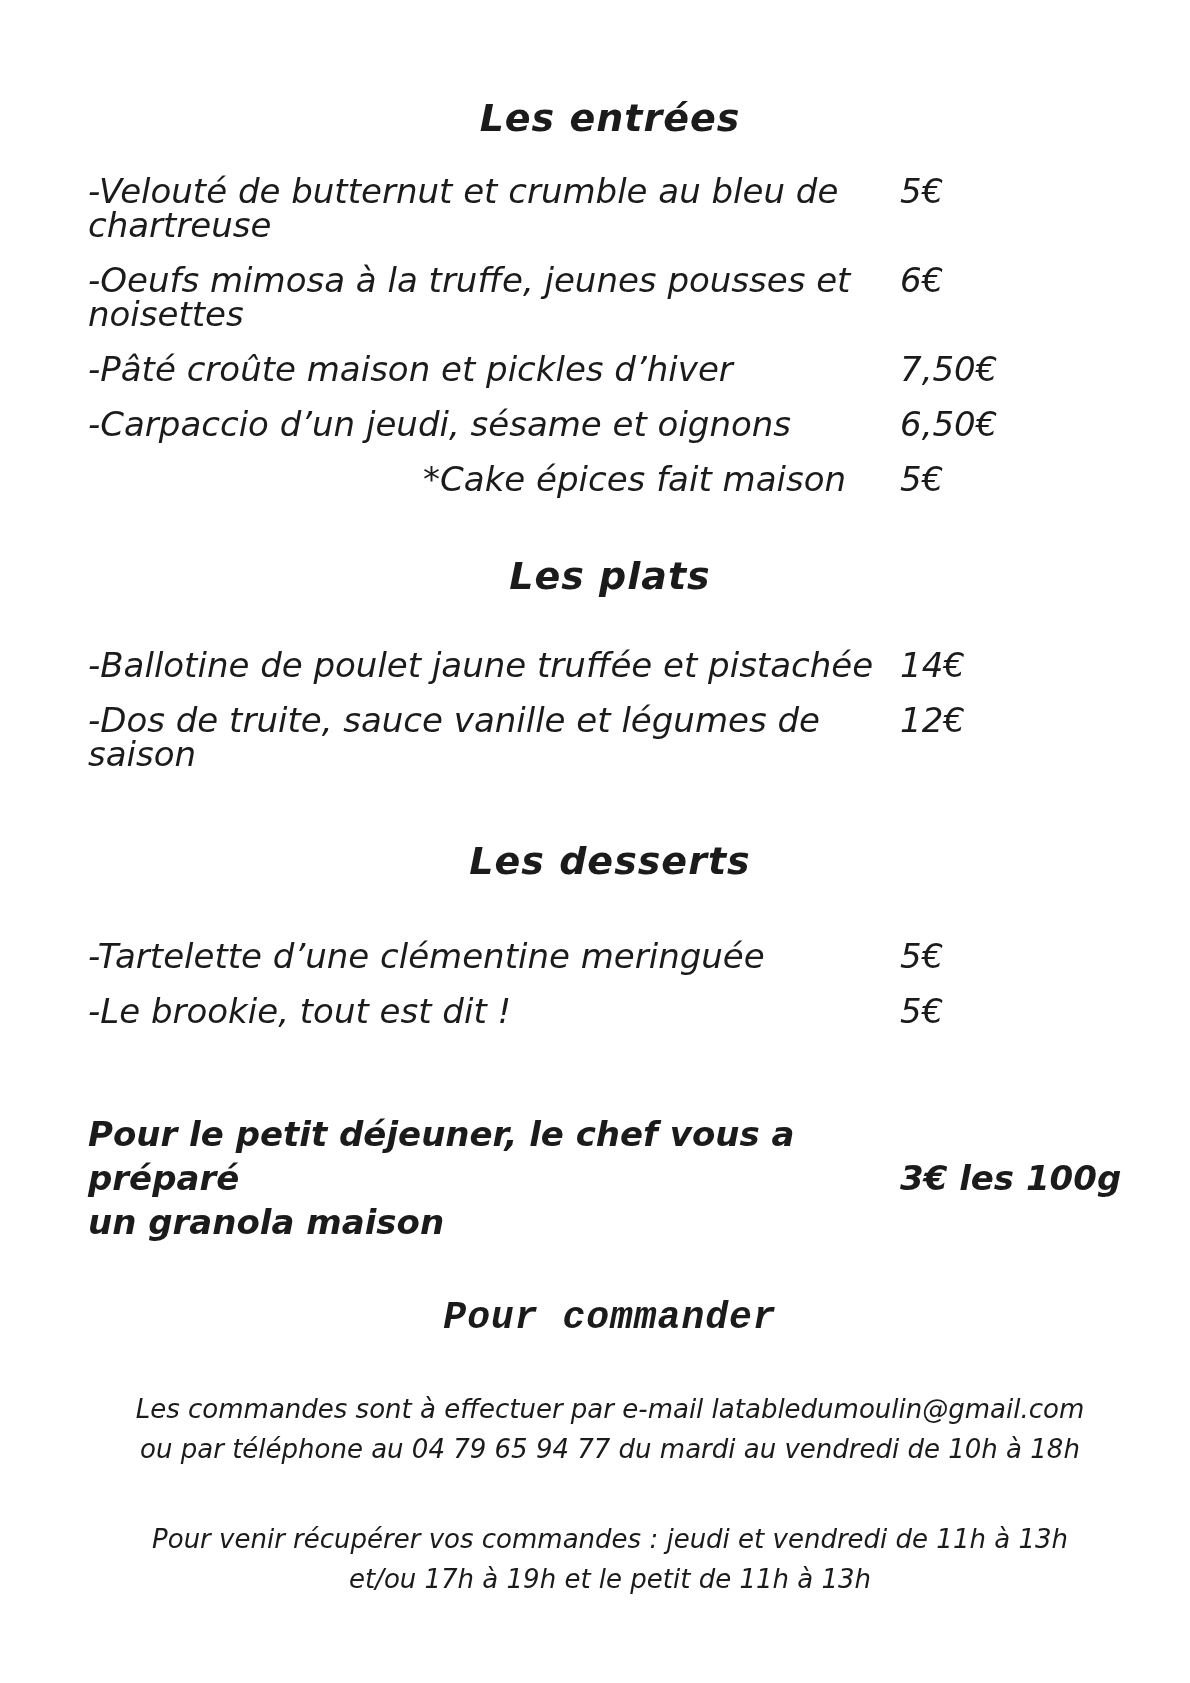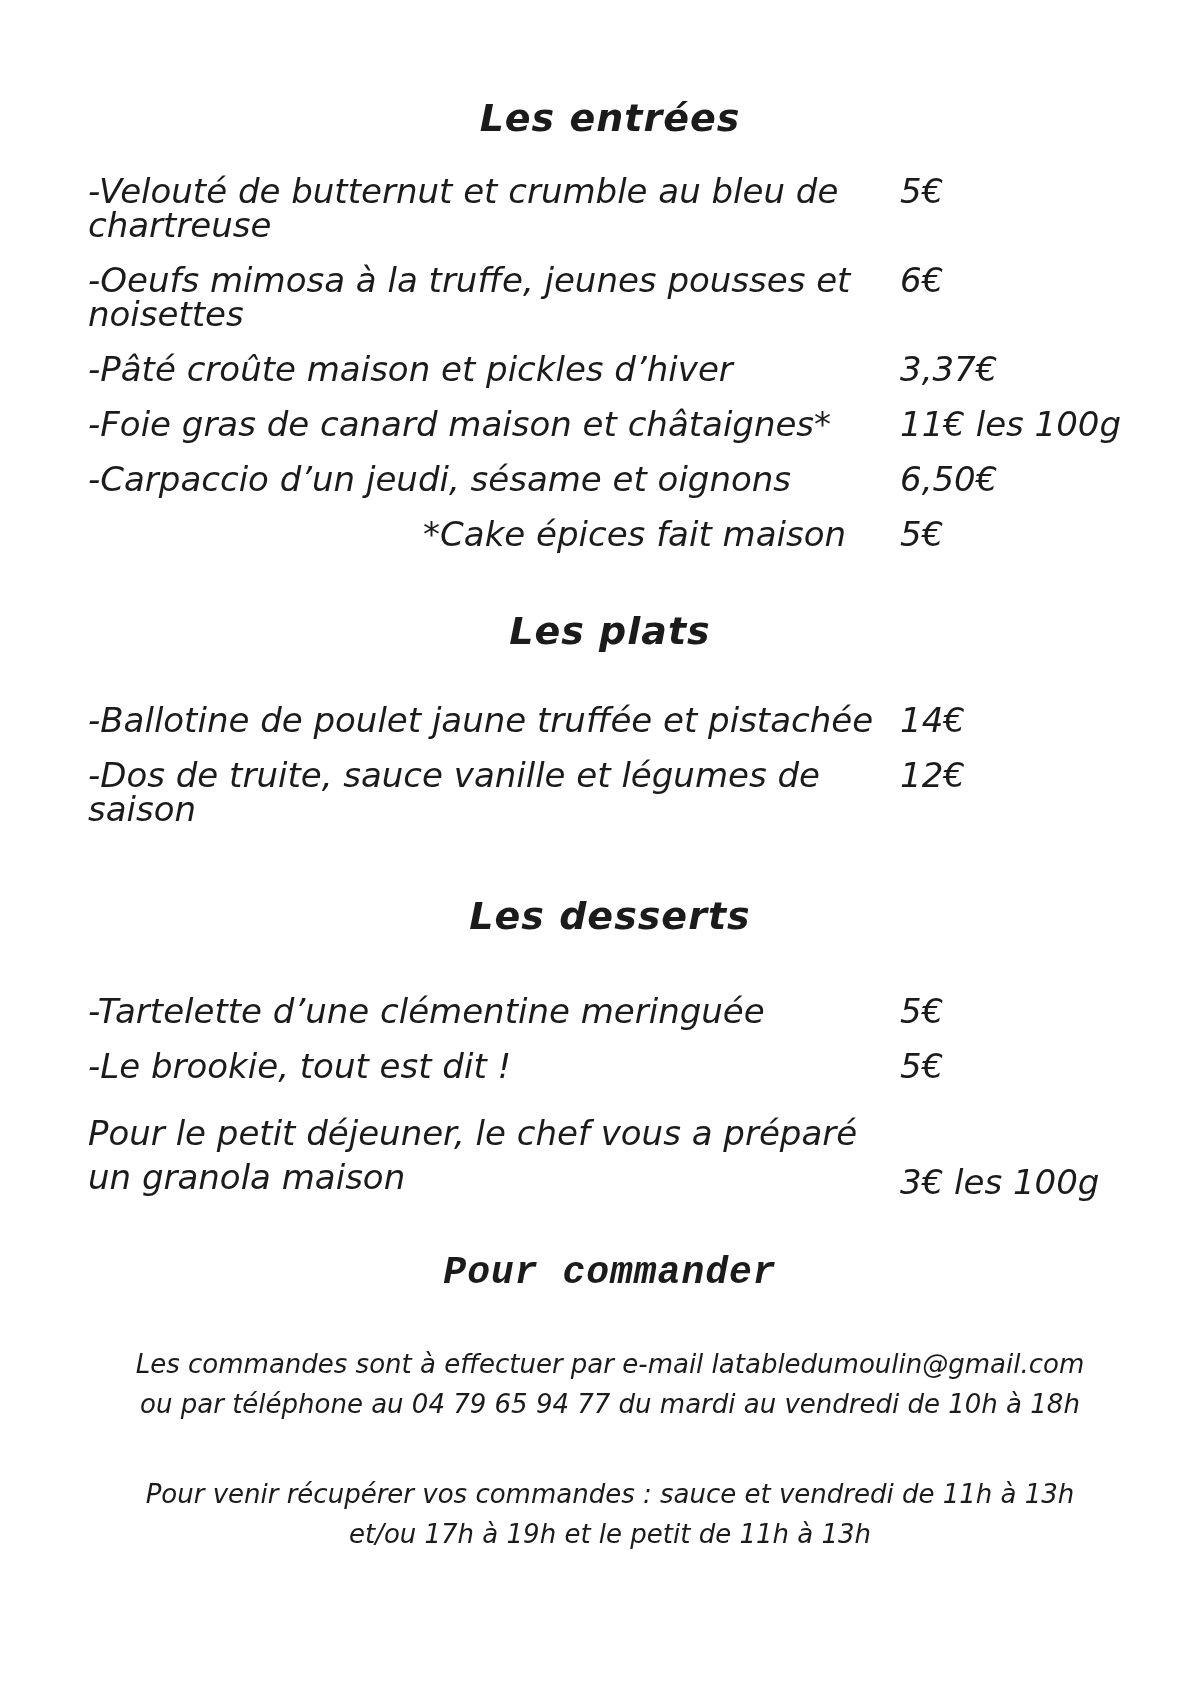--- a/index.html
+++ b/index.html
@@ -31,21 +31,21 @@
     display: flex;
     align-items: flex-start;
     font-size: 34px;
     line-height: 34px;
     margin-bottom: 21px;
   }
   .row .name  { flex: 1 1 auto; }
   .row .price { flex: 0 0 240px; padding-left: 8px; }
   .row.footnote-row { margin-top: 10px; }
   .row.footnote-row .name { text-align: right; padding-right: 46px; }
-  .row.breakfast-row { margin-top: 28px; align-items: flex-end; }
+  .row.breakfast-row { margin-top: 84px; align-items: center; font-weight: bold; }
   .row.breakfast-row .name { line-height: 44px; }
   .paragraph {
     text-align: center;
     font-size: 26px;
     line-height: 40px;
     font-style: italic;
   }
   .paragraph.second { margin-top: 50px; }
 </style>
 </head>
@@ -58,25 +58,21 @@
   <div class="row">
     <span class="name">-Velouté de butternut et crumble au bleu de chartreuse</span>
     <span class="price">5€</span>
   </div>
   <div class="row">
     <span class="name">-Oeufs mimosa à la truffe, jeunes pousses et noisettes</span>
     <span class="price">6€</span>
   </div>
   <div class="row">
     <span class="name">-Pâté croûte maison et pickles d’hiver</span>
-    <span class="price">3,37€</span>
-  </div>
-  <div class="row">
-    <span class="name">-Foie gras de canard maison et châtaignes*</span>
-    <span class="price">11€ les 100g</span>
+    <span class="price">7,50€</span>
   </div>
   <div class="row">
     <span class="name">-Carpaccio d’un jeudi, sésame et oignons</span>
     <span class="price">6,50€</span>
   </div>
   <div class="row footnote-row">
     <span class="name">*Cake épices fait maison</span>
     <span class="price">5€</span>
   </div>
 
@@ -108,17 +104,17 @@
   </div>
 
   <h1 class="section-title title-commander">Pour commander</h1>
 
   <p class="paragraph">
     <span>Les commandes sont à effectuer par e-mail latabledumoulin@gmail.com</span><br>
     <span>ou par téléphone au 04 79 65 94 77 du mardi au vendredi de 10h à 18h</span>
   </p>
 
   <p class="paragraph second">
-    <span>Pour venir récupérer vos commandes : sauce et vendredi de 11h à 13h</span><br>
+    <span>Pour venir récupérer vos commandes : jeudi et vendredi de 11h à 13h</span><br>
     <span>et/ou 17h à 19h et le petit de 11h à 13h</span>
   </p>
 
 </div>
 
 </body></html>

